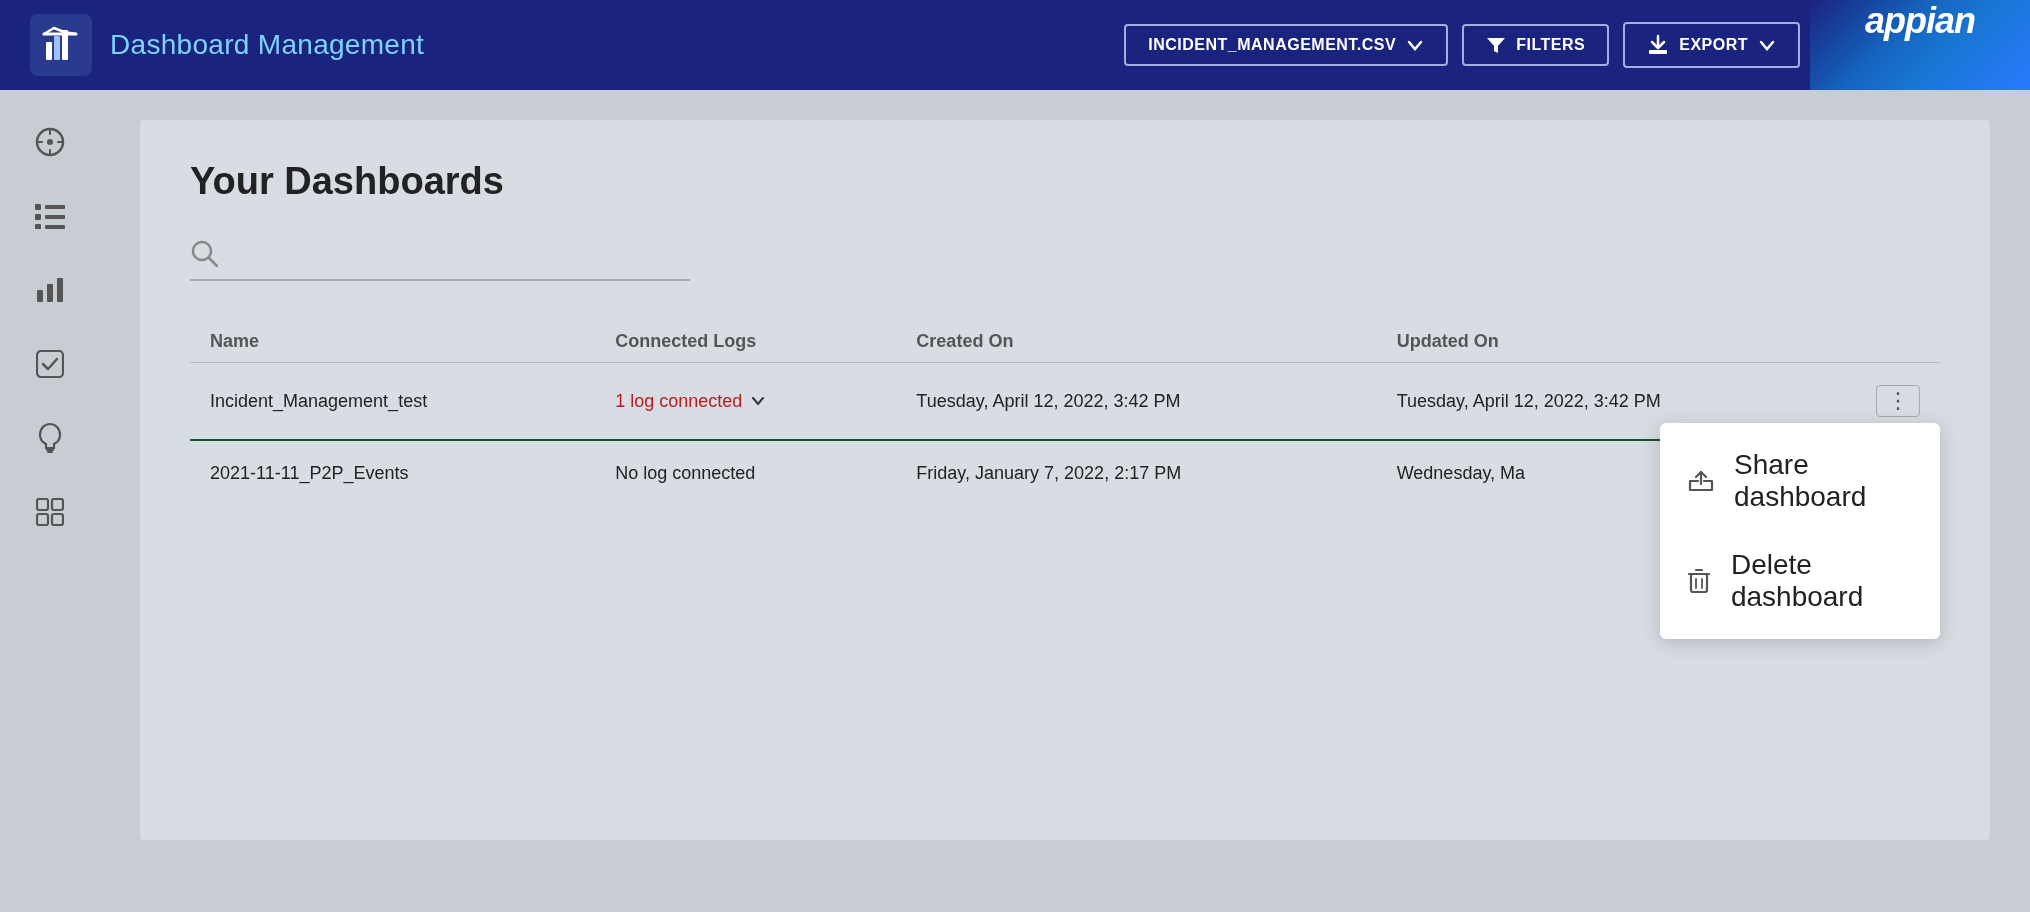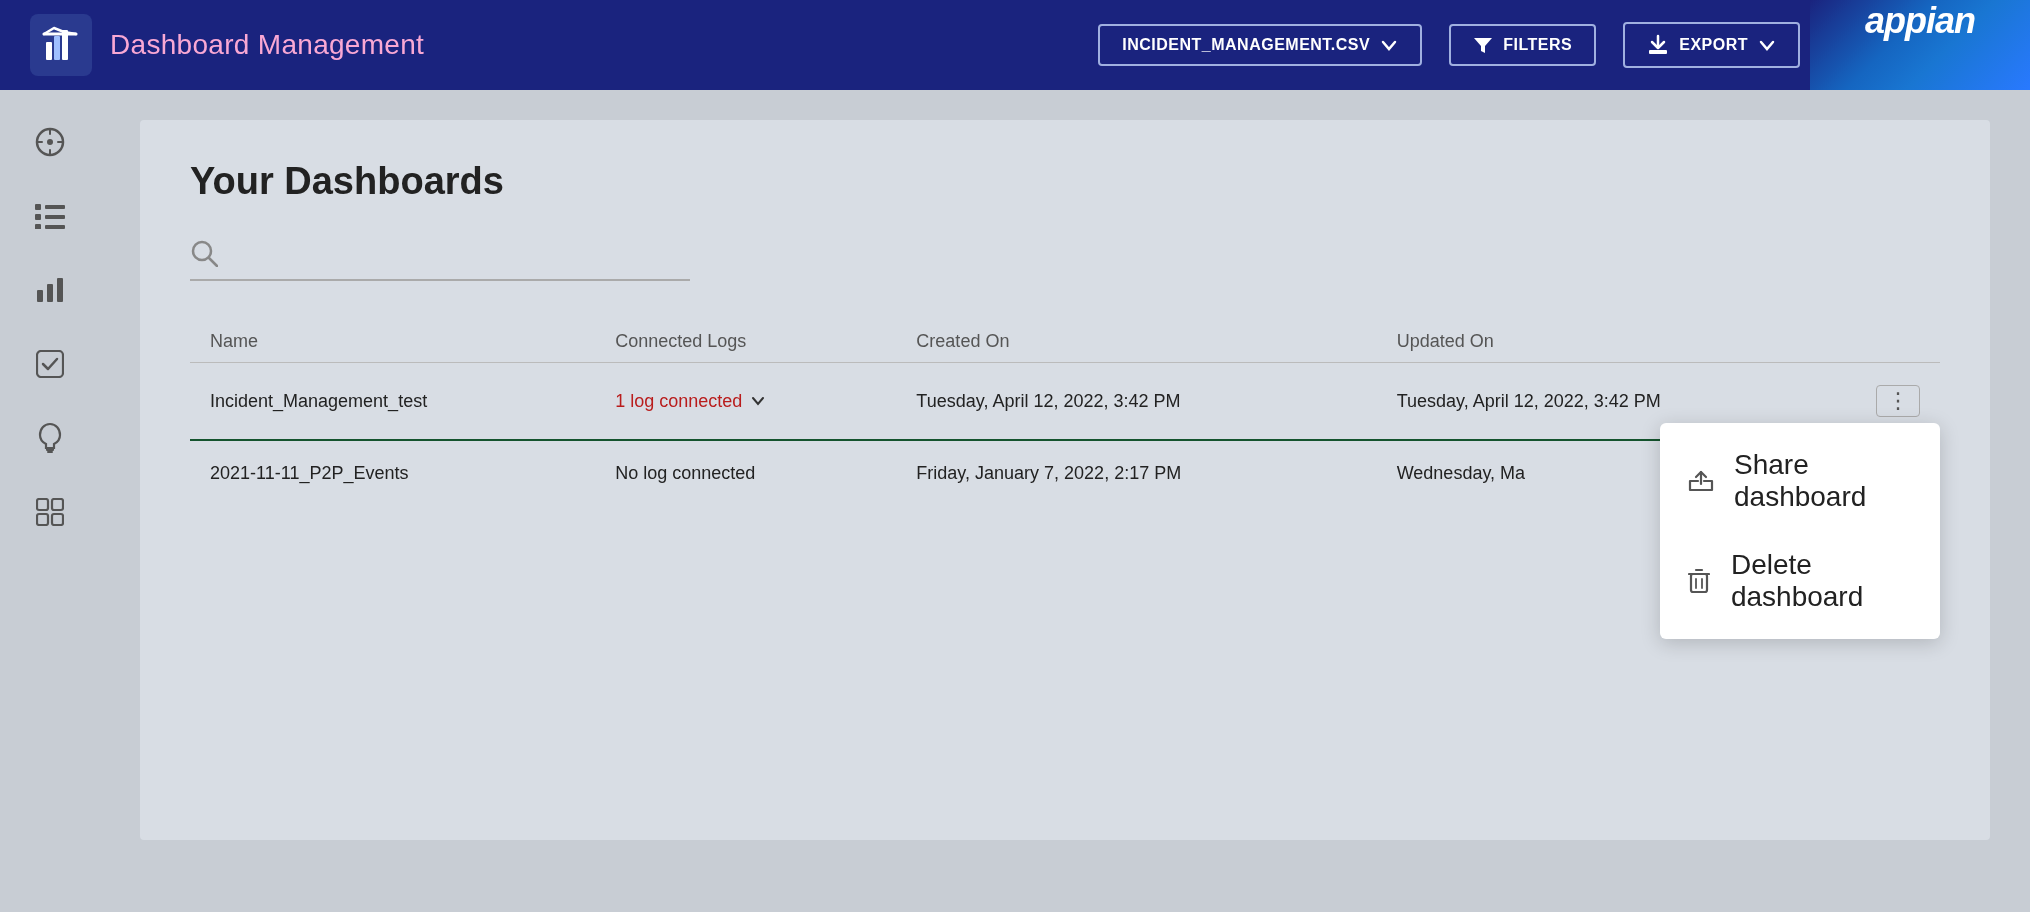--- a/index.html
+++ b/index.html
@@ -27,29 +27,29 @@
     .header-icon-box {
       width: 62px;
       height: 62px;
       background: #2a3a8f;
       border-radius: 8px;
       display: flex;
       align-items: center;
       justify-content: center;
     }
     .header-title {
-      color: #f9a8d4;
+      color: #7dd3fc;
       font-size: 28px;
       font-weight: 400;
       letter-spacing: 0.3px;
     }
     .header-controls {
       display: flex;
       align-items: center;
-      gap: 27px;
+      gap: 14px;
       margin-left: auto;
       margin-right: 200px;
     }
     .header-btn {
       border: 2px solid #a0b0e0;
       background: transparent;
       color: #fff;
       padding: 10px 22px;
       border-radius: 4px;
       font-size: 16px;
@@ -143,21 +143,21 @@
     }
 
     
     .dashboard-table {
       width: 100%;
       border-collapse: collapse;
     }
     .dashboard-table th {
       text-align: left;
       font-size: 18px;
-      font-weight: 400;
+      font-weight: 700;
       color: #555;
       padding: 10px 20px 10px 20px;
       border-bottom: 1px solid #bbb;
     }
     .dashboard-table td {
       padding: 22px 20px;
       font-size: 18px;
       color: #222;
       border-bottom: 2px solid #14532d;
     }

